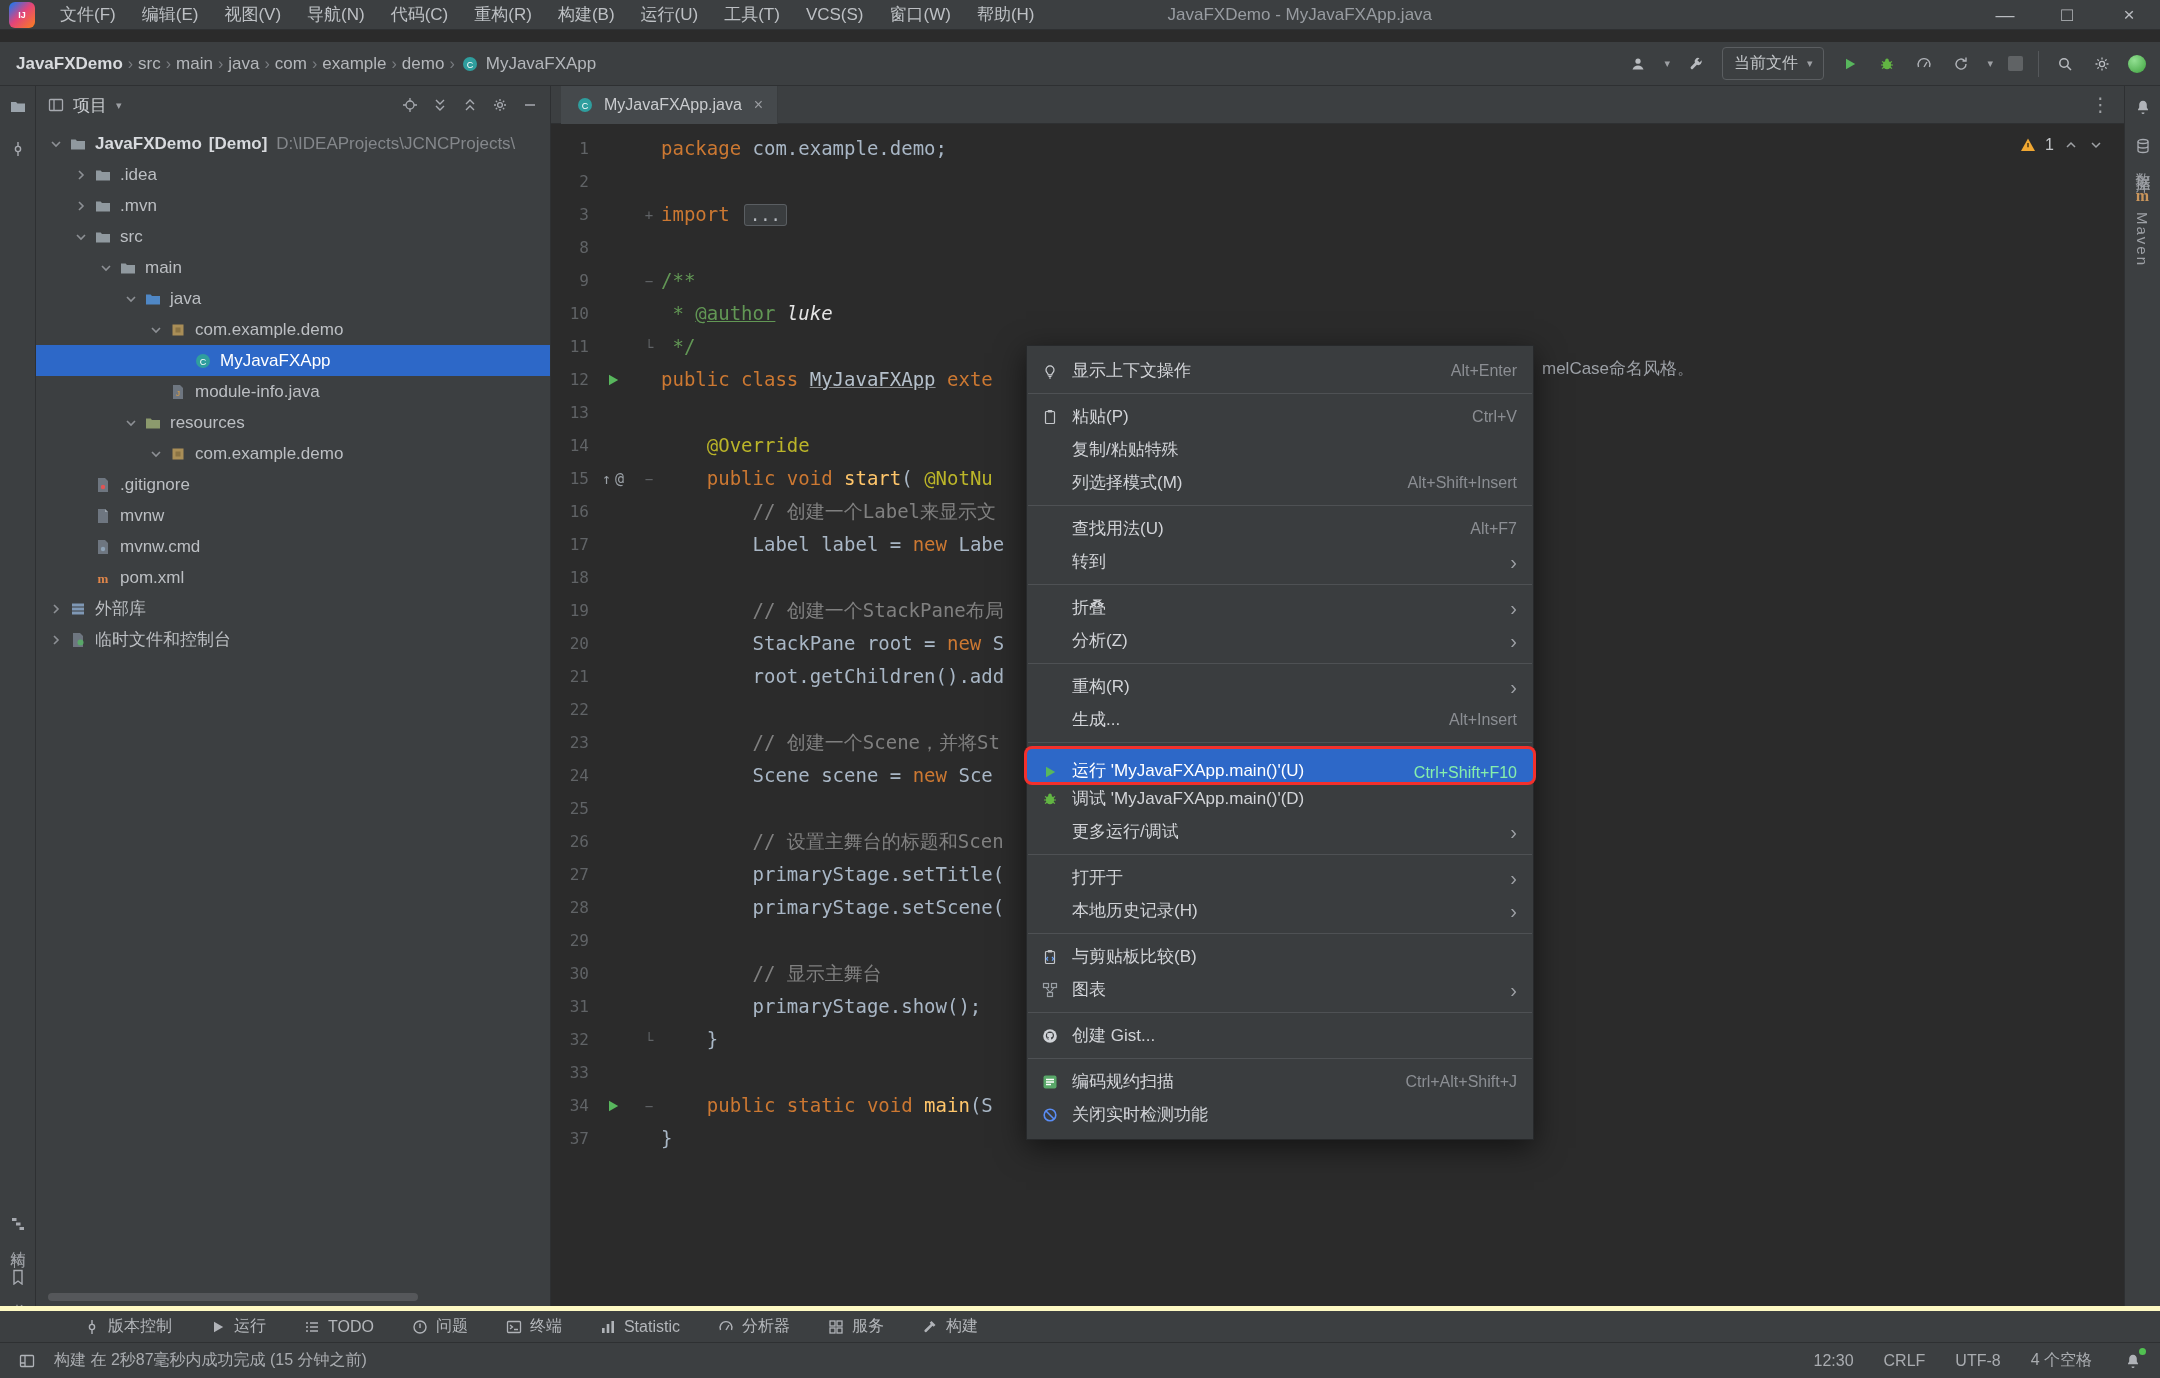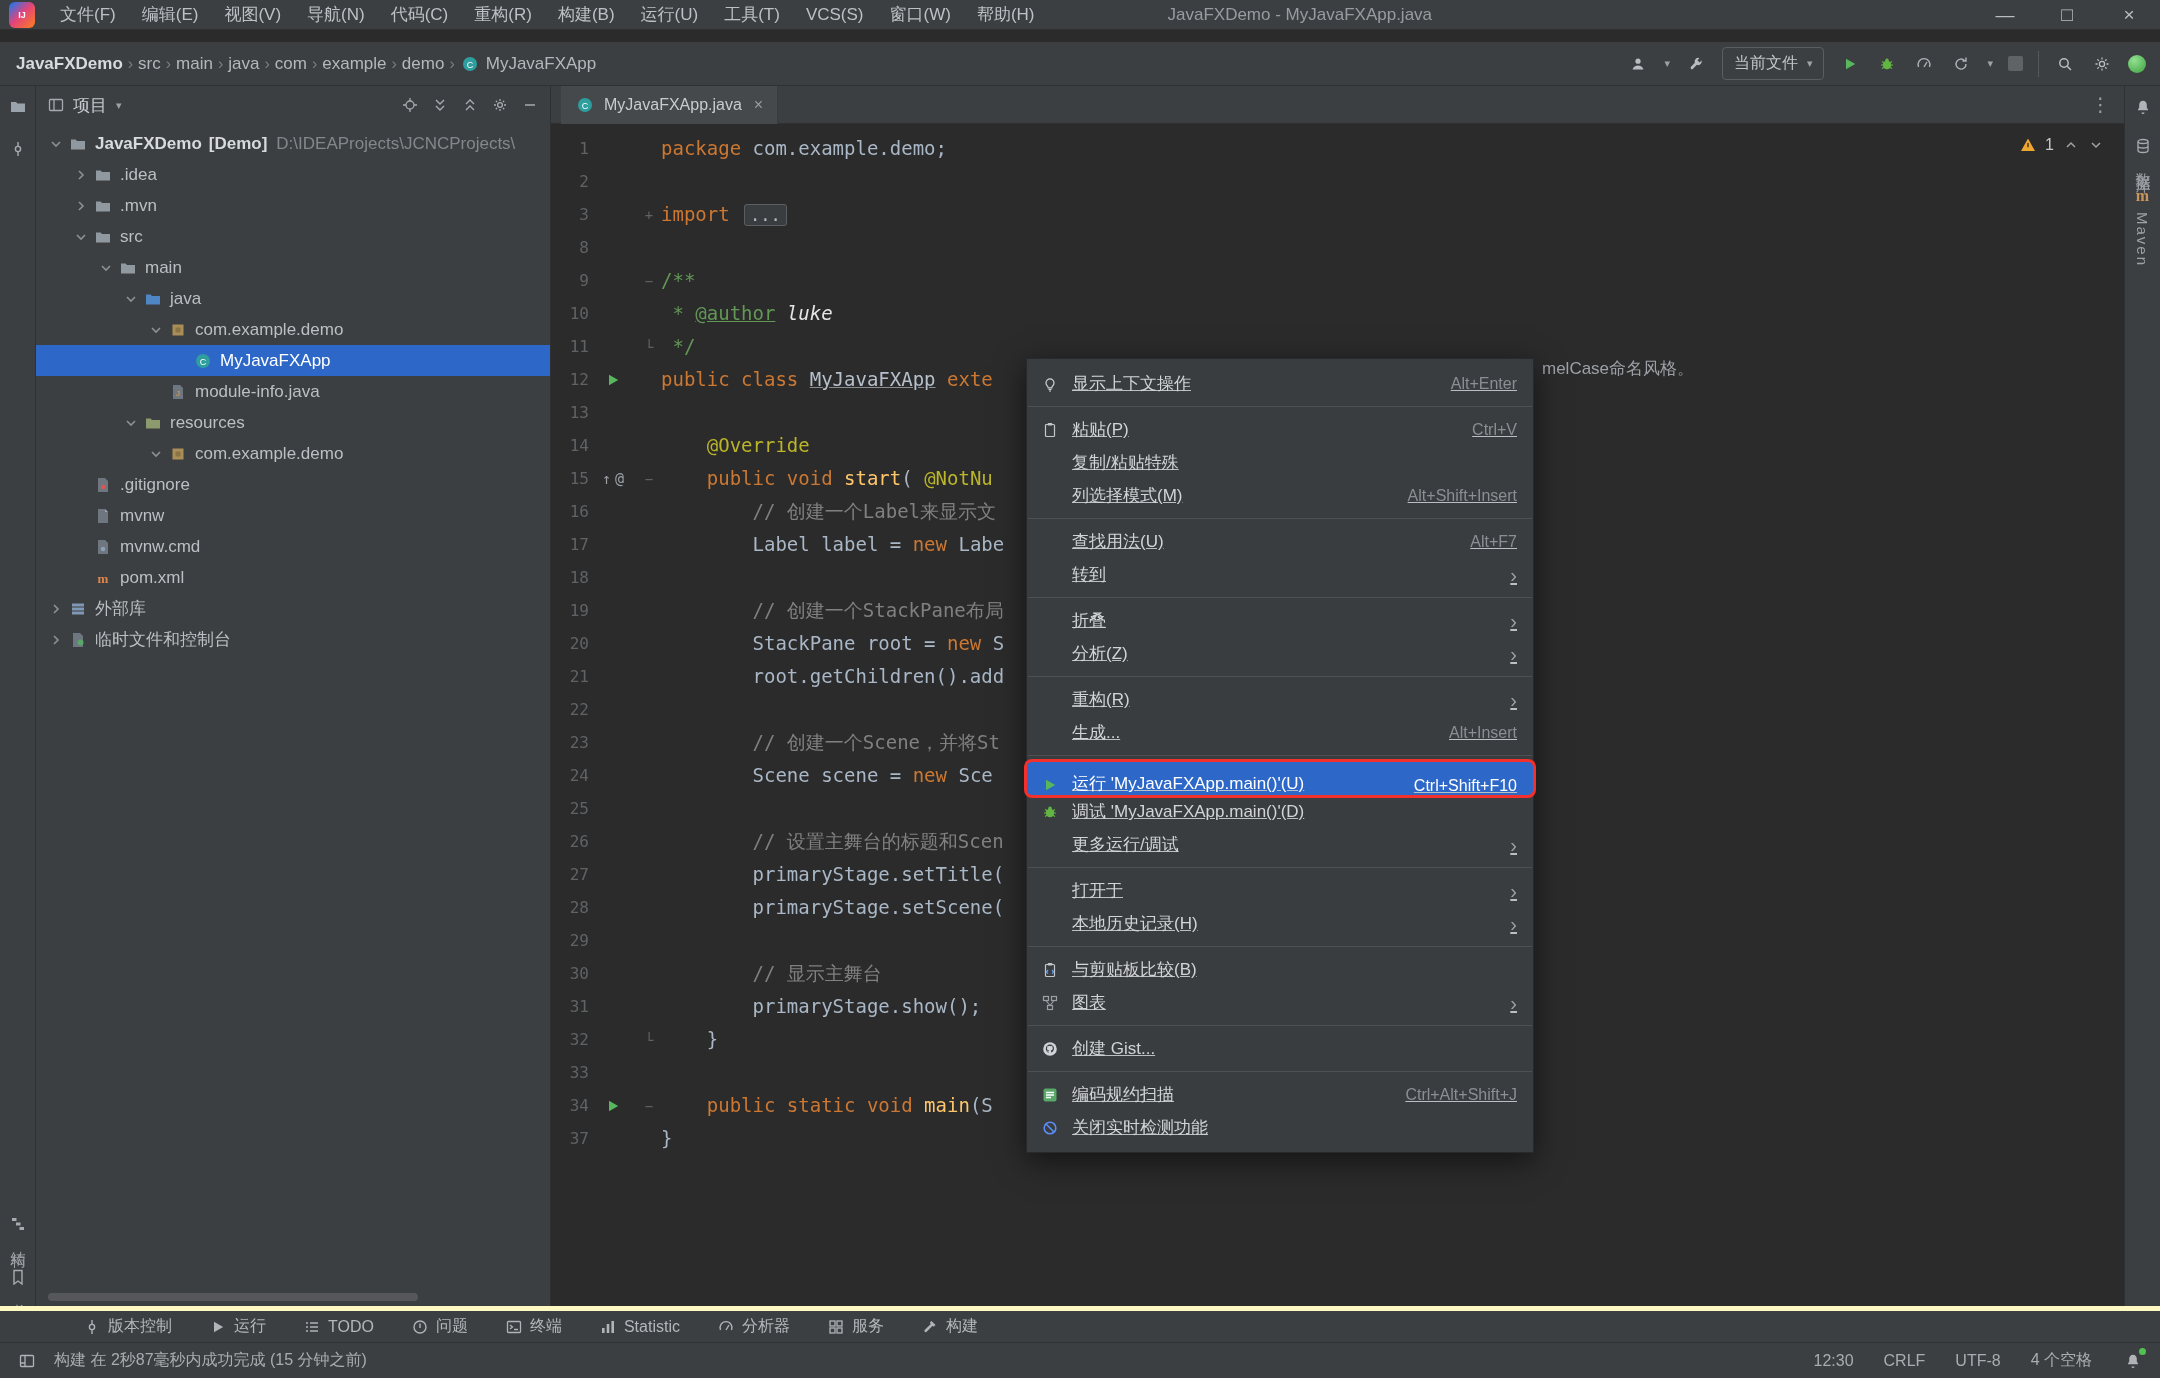--- a/index.html
+++ b/index.html
@@ -92,29 +92,29 @@
   .docit{color:#e5e5e5;font-style:italic;}
   .clsu{color:#b5c0cb;text-decoration:underline;text-decoration-color:#8a8d90;}
   .fb{background:#3a3d3f;border:1px solid #5a5e62;border-radius:3px;padding:0 5px;margin-left:3px;color:#b6bac0;font-size:17px;}
   .inspections{position:absolute;top:50px;right:20px;display:flex;align-items:center;gap:9px;font-size:16px;
                color:#c3c6ca;font-family:"Liberation Sans",sans-serif;}
   .inspections svg{width:15px;height:15px;}
   .tooltip-frag{position:absolute;left:991px;top:266px;height:33px;display:flex;align-items:center;
                 font-size:17px;color:#9da1a7;font-family:"Liberation Sans",sans-serif;}
 
   
-  .cmenu{position:absolute;left:1026px;top:358px;width:508px;background:#3a3d3f;border:1px solid #27292b;
-         box-shadow:0 8px 28px rgba(0,0,0,.55);padding:8px 0;z-index:20;text-decoration:underline;}
+  .cmenu{position:absolute;left:1026px;top:345px;width:508px;background:#3a3d3f;border:1px solid #27292b;
+         box-shadow:0 8px 28px rgba(0,0,0,.55);padding:8px 0;z-index:20;}
   .mi{height:33px;display:flex;align-items:center;padding:0 16px 0 10px;font-size:17px;color:#d2d4d8;}
   .mi-ic{width:26px;height:20px;margin-right:9px;display:flex;align-items:center;justify-content:center;flex:none;}
   .mi-ic svg{width:17px;height:17px;}
   .mi-sc{margin-left:auto;color:#8b8e93;font-size:16px;}
   .mi-sub{margin-left:auto;color:#9da0a5;font-size:20px;line-height:1;}
   .mi.hl{background:#2d68c8;color:#fff;align-items:flex-end;}
-  .mi.hl .mi-sc{color:#ffffff;}
+  .mi.hl .mi-sc{color:#86efac;}
   .mi.annotated{box-shadow:0 0 0 3px #f3302c;border-radius:5px;}
   .menu-sep{height:1px;background:#4e5154;margin:6px 1px;}
 
   
   .btoolbar{position:absolute;left:0;right:0;bottom:36px;height:36px;background:#3c3f41;border-top:5px solid #fef9c3;
             display:flex;align-items:center;gap:38px;padding-left:84px;font-size:16px;color:#b4b7bb;z-index:5;}
   .bt-item{display:flex;align-items:center;gap:8px;}
   .bt-item svg{width:16px;height:16px;}
   .statusbar{position:absolute;left:0;right:0;bottom:0;height:36px;background:#3c3f41;border-top:1px solid #2e3032;
              display:flex;align-items:center;font-size:16px;color:#a9acb0;padding:0 16px;gap:16px;z-index:5;}

